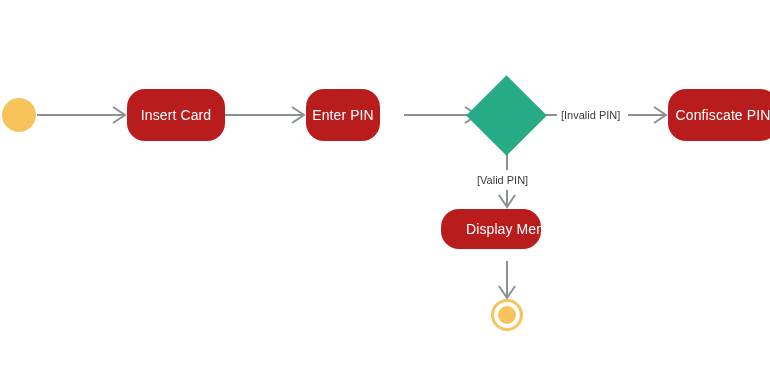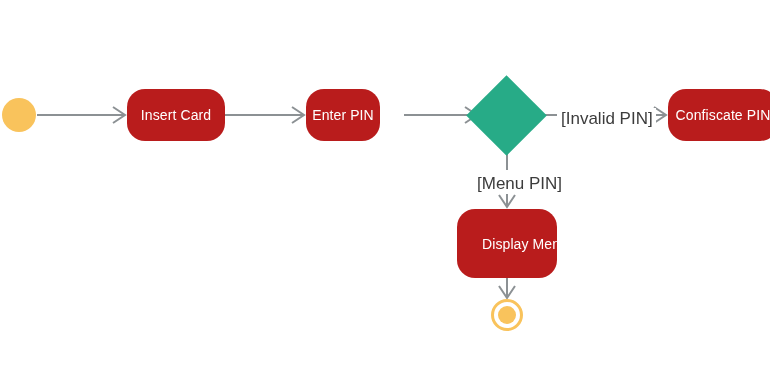--- a/index.html
+++ b/index.html
@@ -70,21 +70,21 @@
     bottom: 4px;
     border-radius: 50%;
     background: #f9c35c;
   }
 
   
   .guard {
     position: absolute;
     background: #ffffff;
     color: #3c3c3c;
-    font-size: 17px;
+    font-size: 11px;
     line-height: 1;
     white-space: nowrap;
     padding: 2px 3px;
   }
 </style>
 </head>
 <body>
 
 <div id="canvas">
 
@@ -134,25 +134,25 @@
   <div class="activity" style="left:306px; top:89px; width:74px; height:52px;">
     <span>Enter PIN</span>
   </div>
 
   <div class="decision" style="left:478px; top:87px; width:57px; height:57px;"></div>
 
   <div class="activity" style="left:668px; top:89px; width:110px; height:52px;">
     <span>Confiscate PIN</span>
   </div>
 
-  <div class="activity" style="left:457px; top:209px; width:100px; height:69px;padding-left:36px;">
+  <div class="activity" style="left:441px; top:209px; width:100px; height:40px;padding-left:36px;">
     <span>Display Menu</span>
   </div>
 
   <div class="final-node" style="left:491px; top:299px; width:32px; height:32px;">
     <div class="final-core"></div>
   </div>
 
   <div class="guard" style="left:558px; top:108px;">[Invalid PIN]</div>
 
-  <div class="guard" style="left:474px; top:173px;">[Menu PIN]</div>
+  <div class="guard" style="left:474px; top:173px;">[Valid PIN]</div>
 
 </div>
 
 </body></html>

